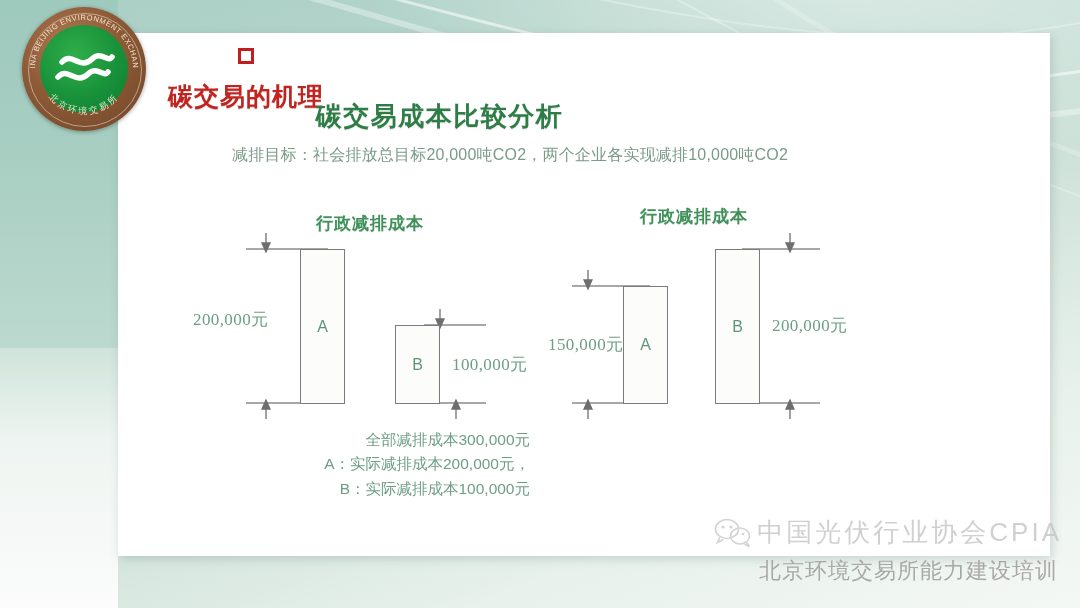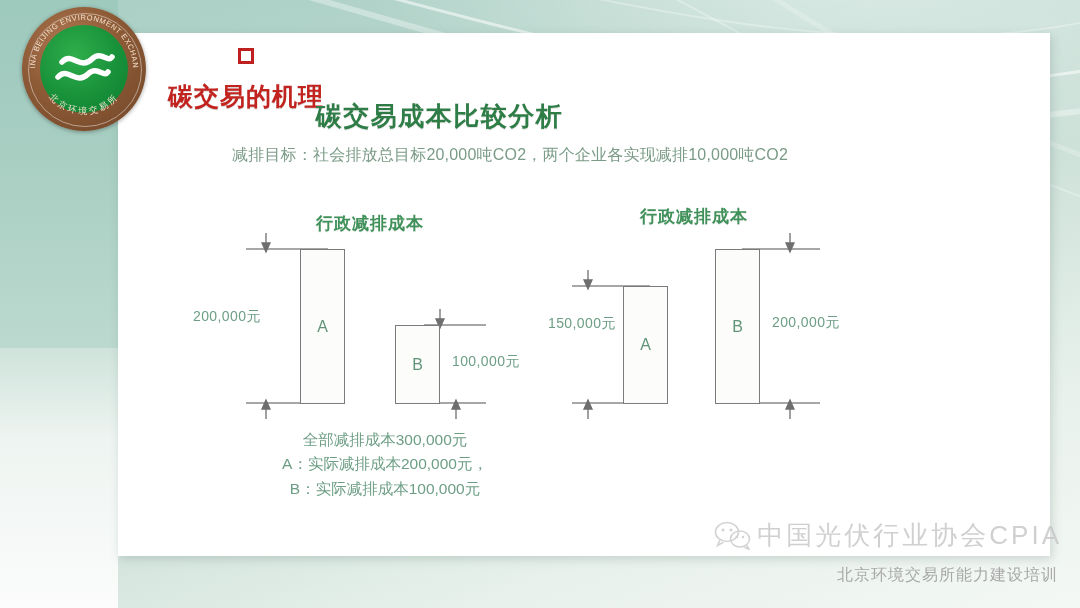--- a/index.html
+++ b/index.html
@@ -75,37 +75,37 @@
   .panel-label{
     position:absolute;font-size:17px;font-weight:bold;color:#3f9159;letter-spacing:1px;
     text-shadow:0 1px 0 rgba(0,0,0,.08);
   }
   .bar{
     position:absolute;background:#fcfcfb;border:1.6px solid #7b7b7b;box-sizing:border-box;
     display:flex;align-items:center;justify-content:center;
   }
   .bar span{font-size:16px;color:#5f9477;font-family:"Liberation Sans",sans-serif;}
   .vlabel{
-    position:absolute;font-size:14px;color:#6d9e85;letter-spacing:.4px;white-space:nowrap;
+    position:absolute;font-size:17px;color:#6d9e85;letter-spacing:.4px;white-space:nowrap;font-family:Liberation Serif, serif;
   }
   .caption{
-    position:absolute;font-size:15.5px;color:#6d9e85;line-height:1.58;text-align:center;
+    position:absolute;font-size:15.5px;color:#6d9e85;line-height:1.58;text-align:right;
     white-space:pre-line;
   }
   .measure{position:absolute;left:0;top:0;width:1080px;height:608px;pointer-events:none;}
   
   .wm{
     position:absolute;right:18px;bottom:22px;text-align:right;pointer-events:none;
   }
   .wm-row{display:flex;align-items:center;justify-content:flex-end;gap:2px;}
   .wm-main{
     font-size:26px;color:#c8c8c8;letter-spacing:3px;font-weight:500;opacity:.85;
   }
   .wm-sub{
-    font-size:16px;color:#a8a8a8;letter-spacing:1px;margin-top:12px;margin-right:4px;
+    font-size:22px;color:#a8a8a8;letter-spacing:1px;margin-top:6px;margin-right:4px;
   }
   .wm-chat{opacity:.8;}
 </style>
 </head>
 <body>
 
 <div class="slide">
 
   <svg class="swoosh" viewBox="0 0 1080 360">
     <path d="M250,-40 C520,30 780,120 1090,70" stroke="rgba(255,255,255,.55)" stroke-width="3" fill="none"></path>
@@ -206,21 +206,21 @@
 
   <div class="panel-label" style="left:640px;top:205px;">行政减排成本</div>
 
   <div class="bar" style="left:623px;top:286px;width:45px;height:118px;">
     <span>A</span>
   </div>
   <div class="bar" style="left:715px;top:249px;width:45px;height:155px;">
     <span>B</span>
   </div>
 
-  <div class="vlabel" style="left:548px;top:315px;">150,000元</div>
+  <div class="vlabel" style="left:548px;top:333px;">150,000元</div>
   <div class="vlabel" style="left:772px;top:314px;">200,000元</div>
 
 
   <div class="wm">
     <div class="wm-row">
       <svg class="wm-chat" width="42" height="32" viewBox="0 0 42 32">
         <g fill="none" stroke="#c9c9c9" stroke-width="1.6">
           <ellipse cx="14" cy="12" rx="11.5" ry="9.5"></ellipse>
           <path d="M7,20 L4.5,25.5 L10.5,22.2"></path>
           <ellipse cx="27" cy="19" rx="9.5" ry="8"></ellipse>

